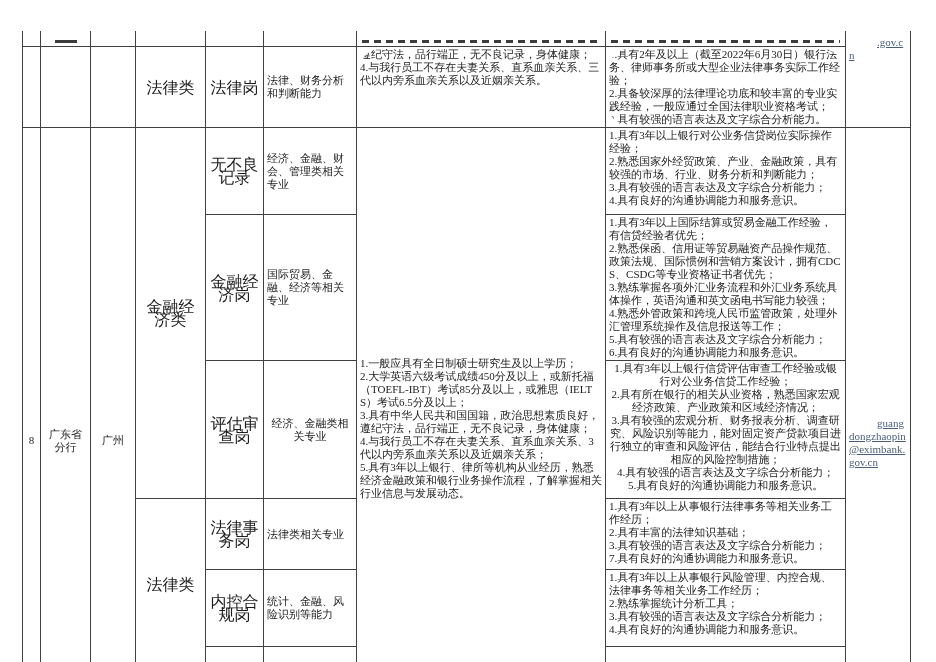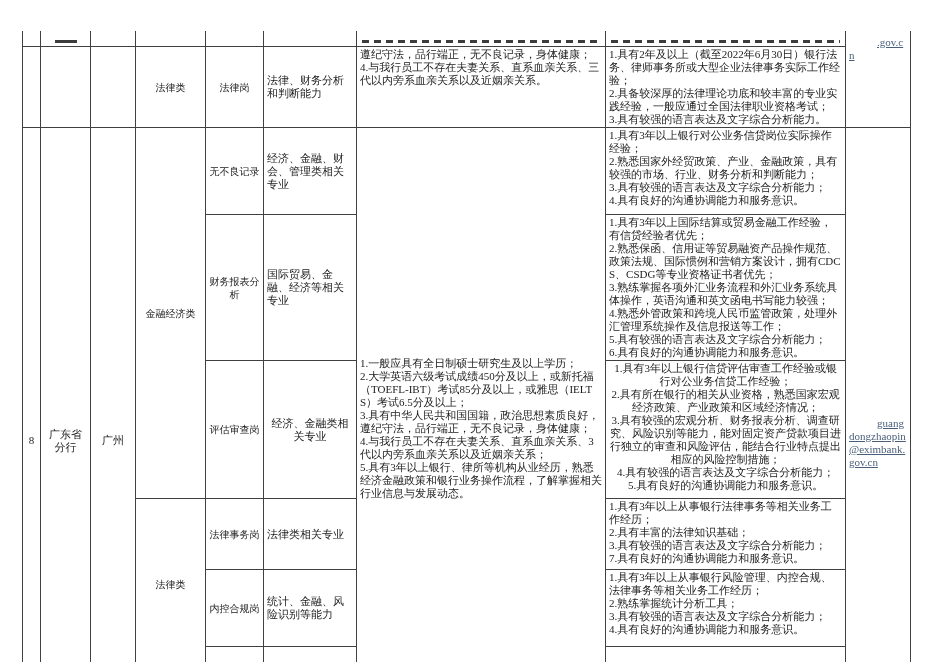--- a/index.html
+++ b/index.html
@@ -11,32 +11,32 @@
     position:absolute;left:22px;top:31px;width:888px;
     border-collapse:collapse;table-layout:fixed;
   }
   td{
     border:1px solid #404040;
     font-family:"Liberation Serif","DejaVu Serif",serif;
     font-size:11px;line-height:13px;color:#1c1c1c;
     padding:1px 3px;vertical-align:middle;overflow:hidden;
   }
   tr.h0 td{height:13px;}
-  tr.h1 td{height:73px;}
+  tr.h1 td{height:73px;border-radius:26px;}
   tr.h2 td{height:84px;}
   tr.h3 td{height:143px;}
   tr.h4 td{height:135px;text-align:center;}
   tr.h5 td{height:68px;}
   tr.h6 td{height:74px;}
   tr.h7 td{height:60px;}
   tr.partial-top td{border-top:none;}
   .center{text-align:center;}
   .top{vertical-align:top;}
   .pre{white-space:pre-wrap;word-break:break-all;text-align:left;}
-  .label{font-size:10px;}
+  .label{font-size:16px;}
   .pad-down{padding-top:45px;}
   .pad-down-sm{padding-top:20px;}
   .pad-up{padding-bottom:40px;}
   a.link{color:#4a5f7a;text-decoration:underline;word-break:break-all;cursor:pointer;margin-left:28px;}
   .email-cell{vertical-align:middle;padding-top:50px;text-align:left;}
   .email-top{vertical-align:top;padding-top:5px;text-align:left;}
   .frag{height:3px;margin:0 2px 2px 2px;
     background:repeating-linear-gradient(90deg,#3c3c3c 0 7px,transparent 7px 12px);}
   .frag-small{height:3px;width:22px;margin:0 auto 2px auto;background:#3c3c3c;}
   .frag-wrap{display:flex;flex-direction:column;justify-content:flex-end;height:100%;}
@@ -114,21 +114,21 @@
       <td class="pre top">1.具有3年以上银行对公业务信贷岗位实际操作经验；
 2.熟悉国家外经贸政策、产业、金融政策，具有较强的市场、行业、财务分析和判断能力；
 3.具有较强的语言表达及文字综合分析能力；
 4.具有良好的沟通协调能力和服务意识。</td>
       <td class="email-cell" rowspan="6">
         <a class="link">guangdongzhaopin@eximbank.gov.cn</a>
       </td>
     </tr>
 
     <tr class="h3">
-      <td class="center label">财务报表分析</td>
+      <td class="center label">金融经济岗</td>
       <td class="pre">国际贸易、金融、经济等相关专业</td>
       <td class="pre top">1.具有3年以上国际结算或贸易金融工作经验，有信贷经验者优先；
 2.熟悉保函、信用证等贸易融资产品操作规范、政策法规、国际惯例和营销方案设计，拥有CDCS、CSDG等专业资格证书者优先；
 3.熟练掌握各项外汇业务流程和外汇业务系统具体操作，英语沟通和英文函电书写能力较强；
 4.熟悉外管政策和跨境人民币监管政策，处理外汇管理系统操作及信息报送等工作；
 5.具有较强的语言表达及文字综合分析能力；
 6.具有良好的沟通协调能力和服务意识。</td>
     </tr>
 
     <tr class="h4">

